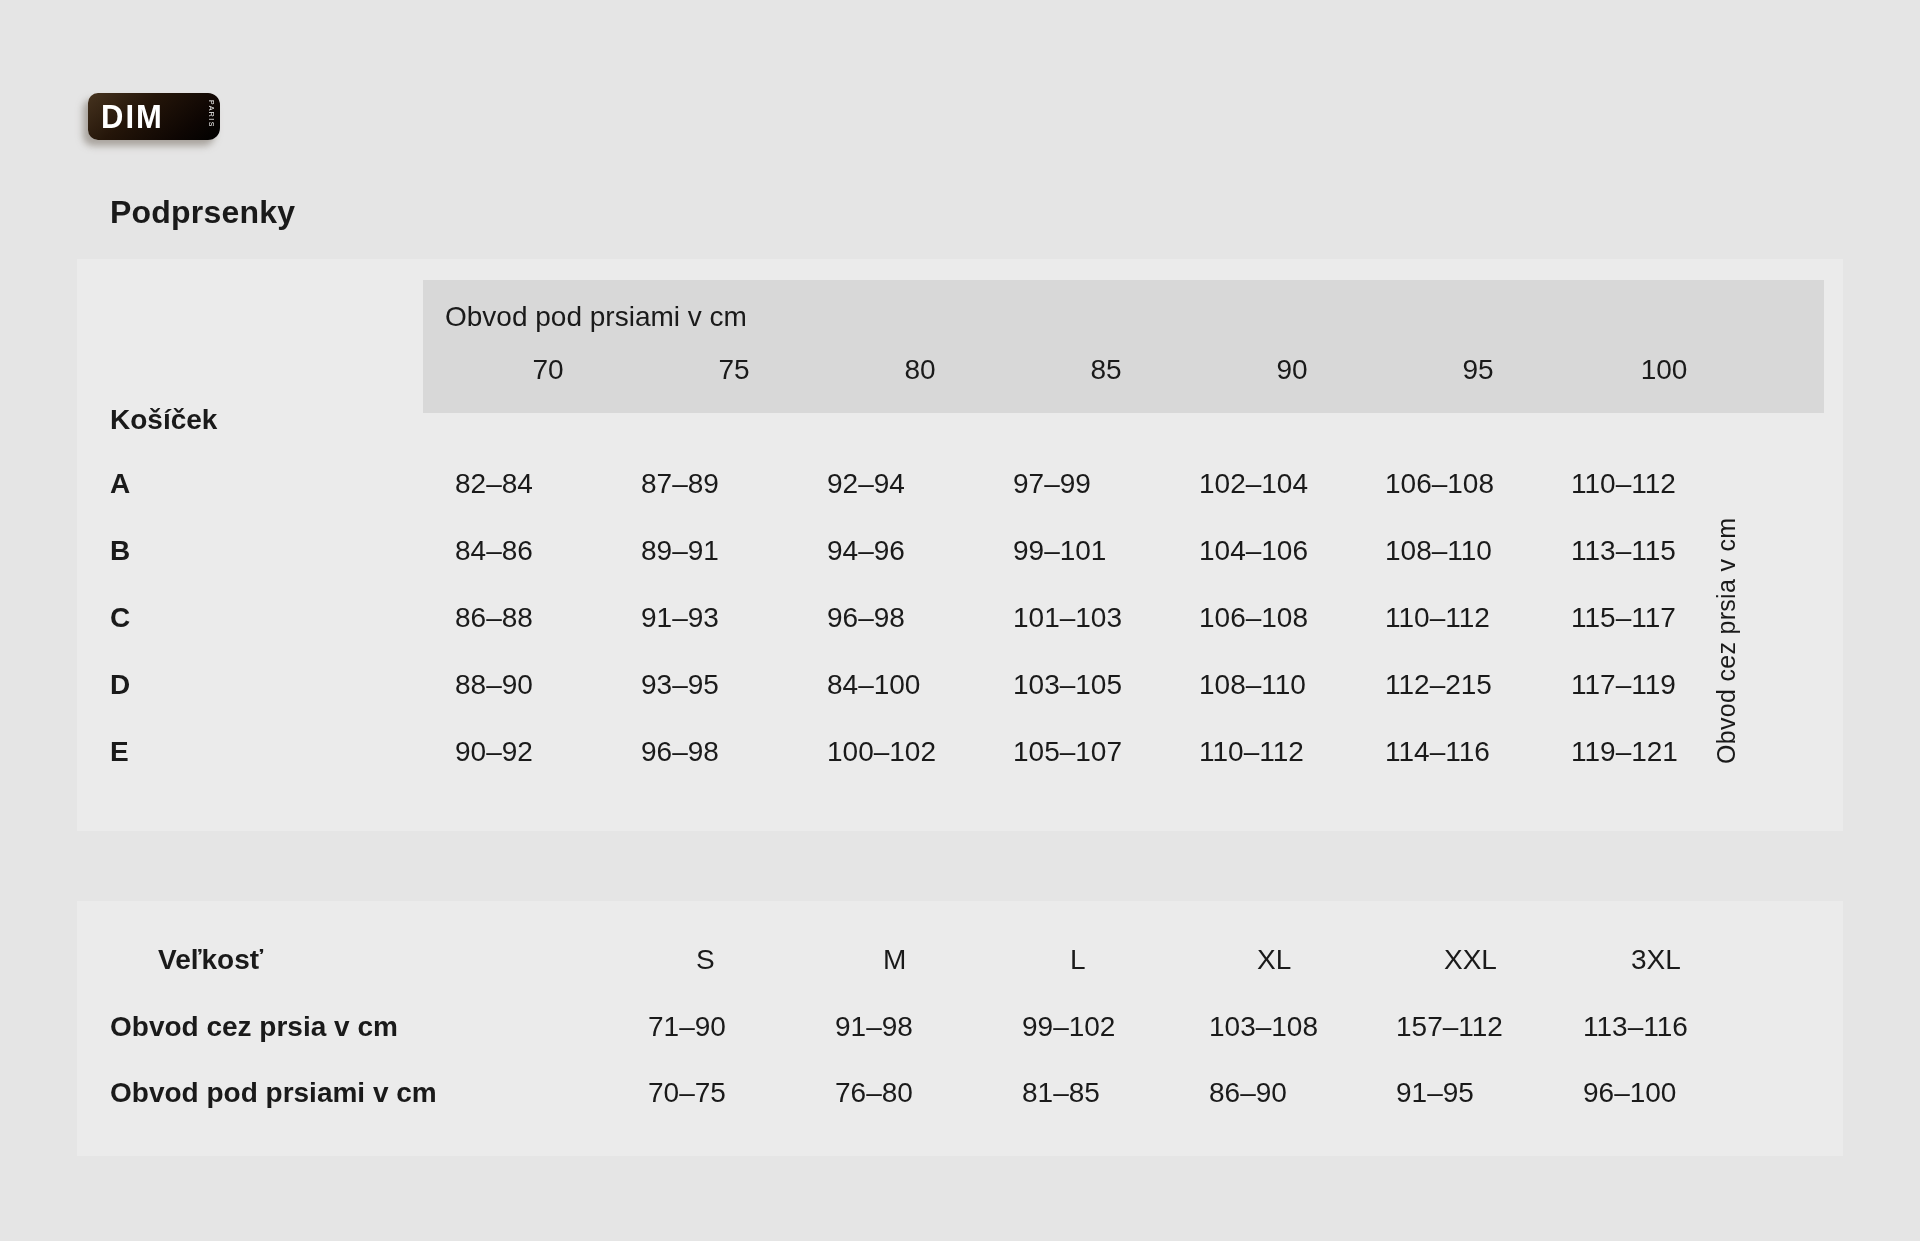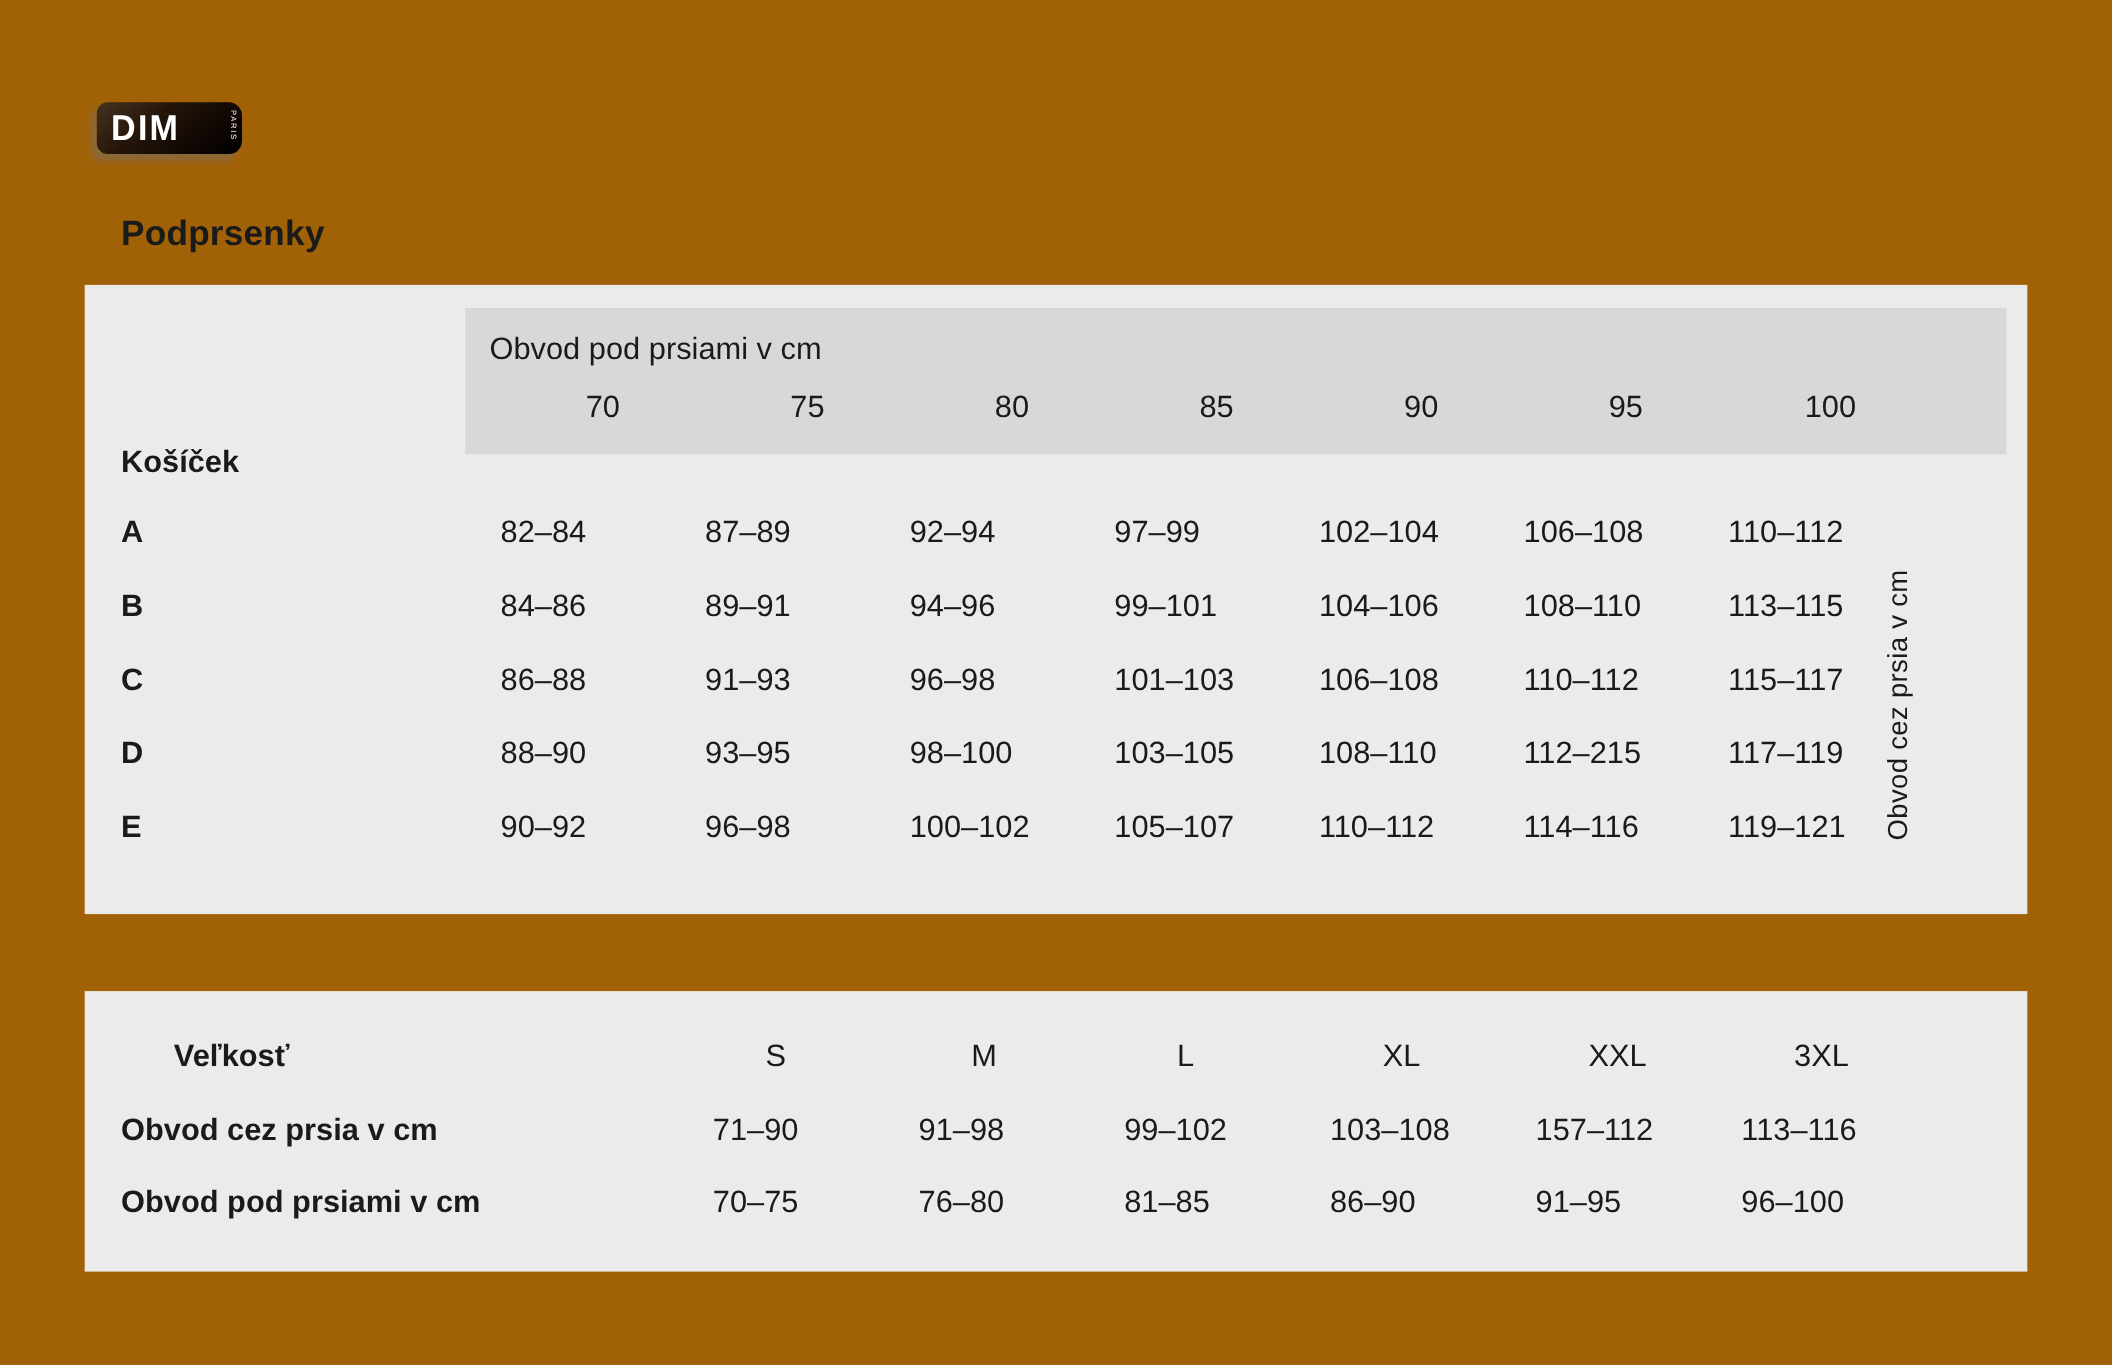--- a/index.html
+++ b/index.html
@@ -1,20 +1,20 @@
 <!DOCTYPE html>
 <html><head>
 <meta charset="utf-8">
 <style>
   * { margin:0; padding:0; box-sizing:border-box; }
   html,body { background:#ffffff; }
   .page {
     position:relative;
     width:1920px; height:1241px;
-    background:#a16207;
+    background:#e5e5e5;
     font-family:"Liberation Sans", sans-serif;
     color:#1a1a1a;
     overflow:hidden;
   }
 
   
   .logo {
     position:absolute; left:88px; top:93px;
     width:132px; height:47px;
     background:linear-gradient(140deg,#46331f 0%, #241509 38%, #0e0603 75%, #000000 100%);
@@ -152,21 +152,21 @@
       <div class="cell">101–103</div>
       <div class="cell">106–108</div>
       <div class="cell">110–112</div>
       <div class="cell">115–117</div>
     </div>
 
     <div class="row r-d">
       <div class="cell label">D</div>
       <div class="cell">88–90</div>
       <div class="cell">93–95</div>
-      <div class="cell">98–100</div>
+      <div class="cell">84–100</div>
       <div class="cell">103–105</div>
       <div class="cell">108–110</div>
       <div class="cell">112–215</div>
       <div class="cell">117–119</div>
     </div>
 
     <div class="row r-e">
       <div class="cell label">E</div>
       <div class="cell">90–92</div>
       <div class="cell">96–98</div>

